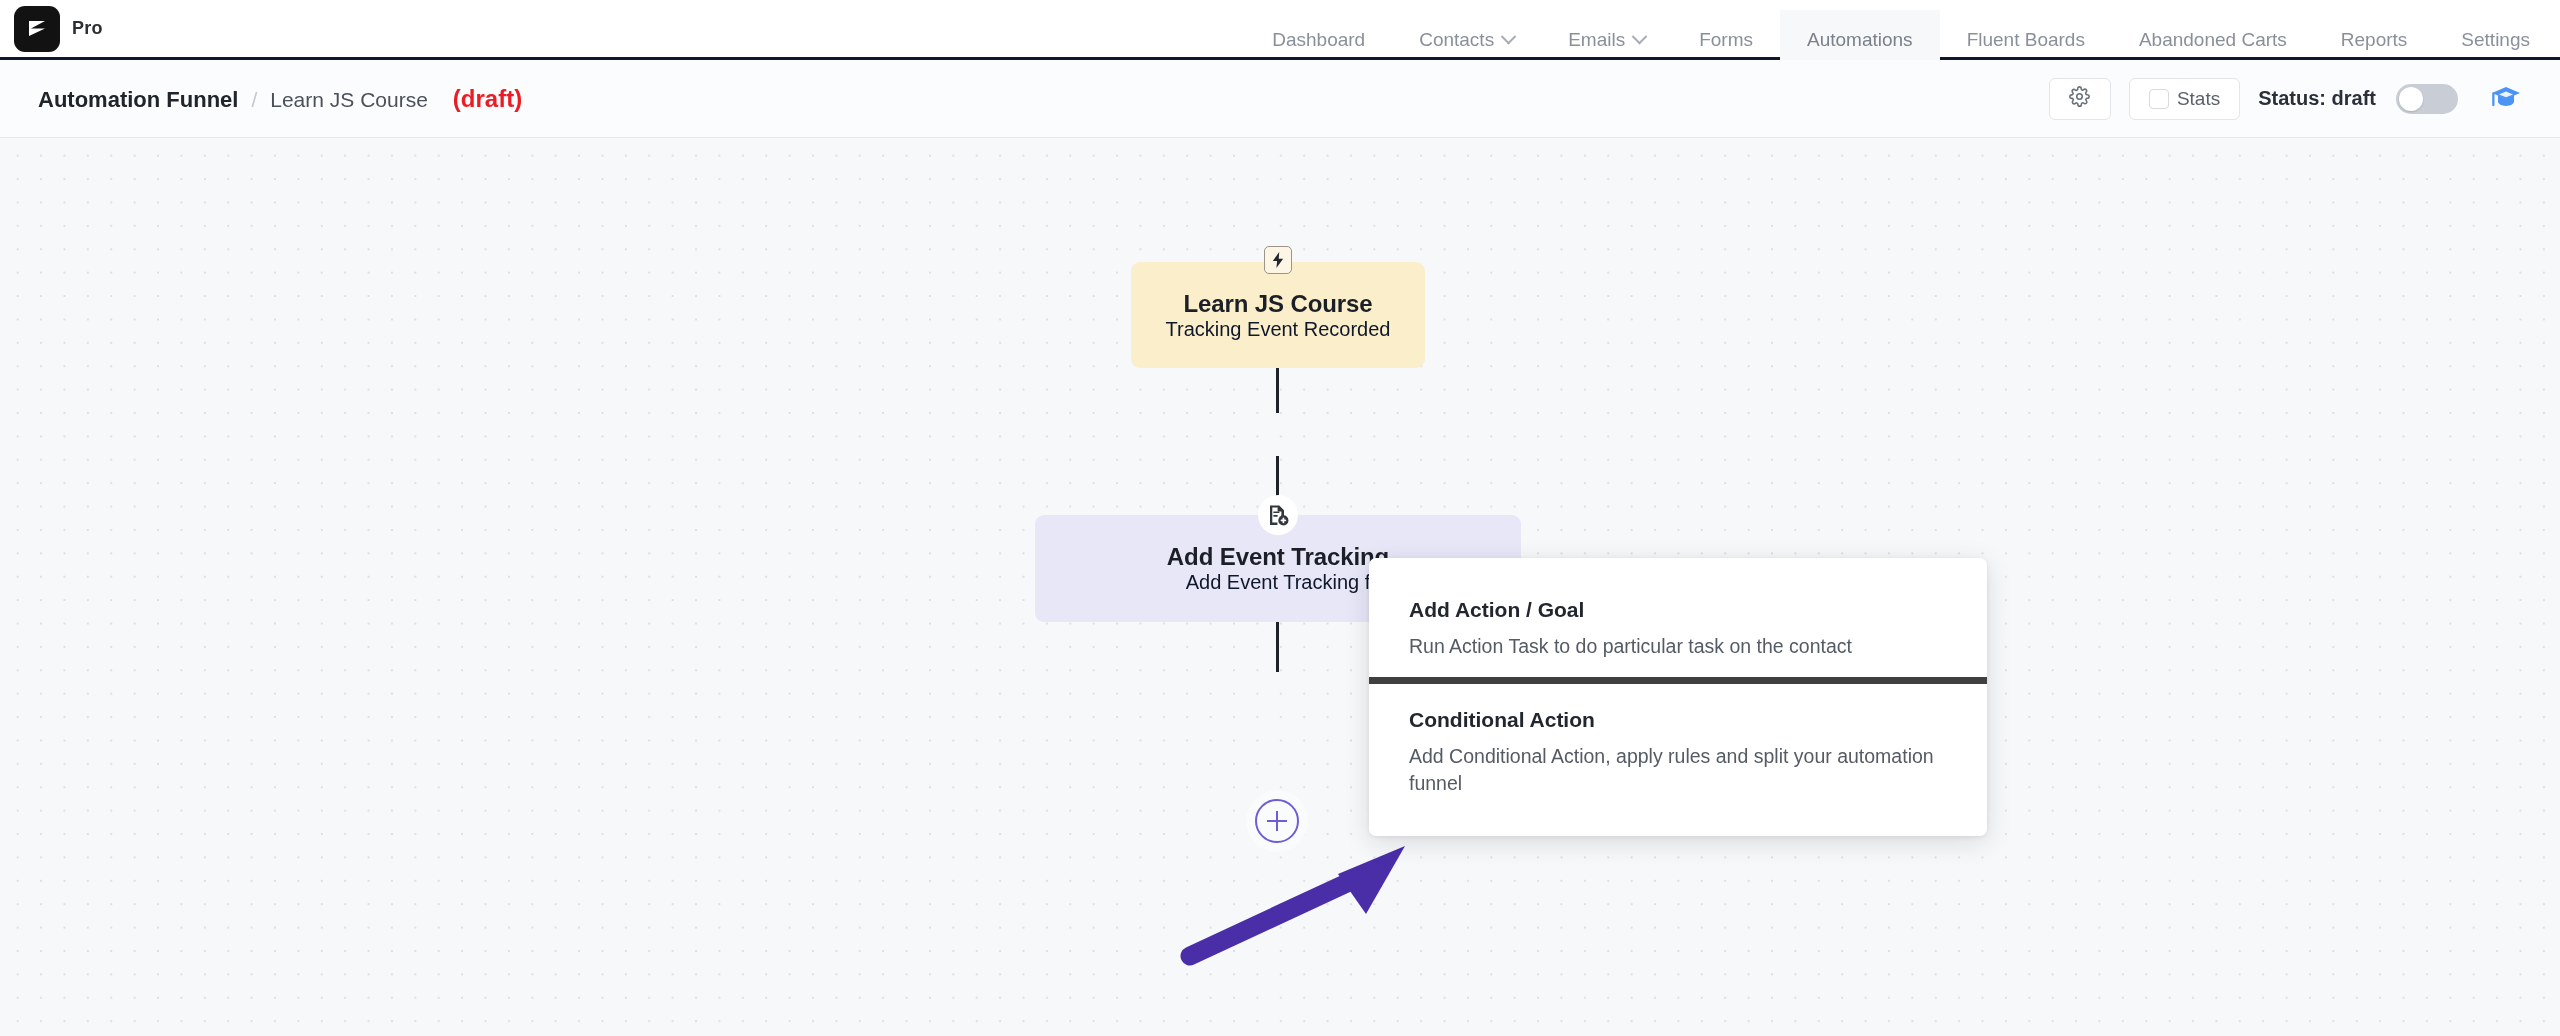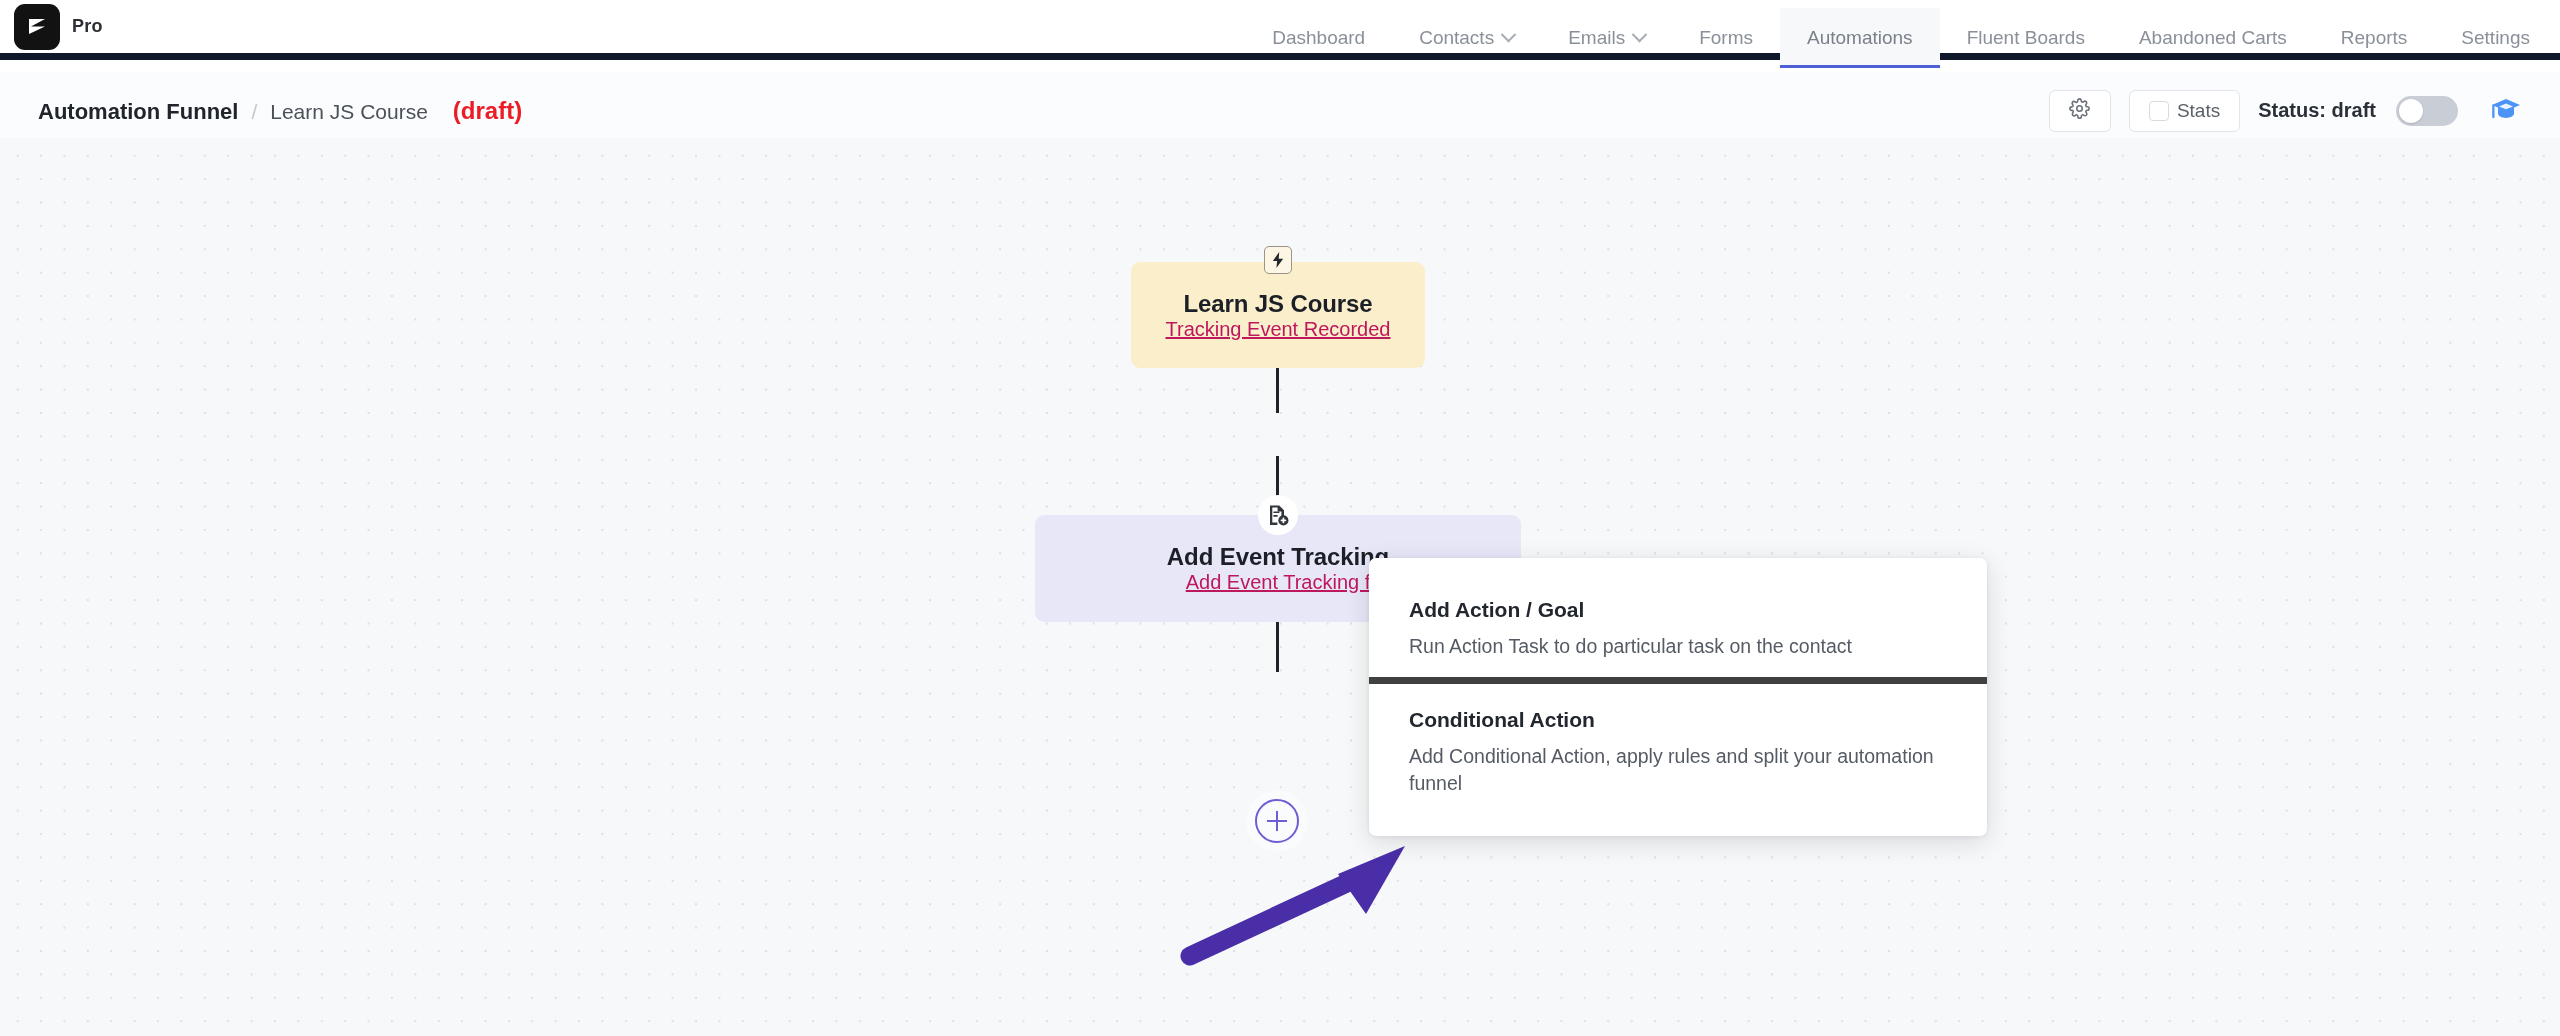--- a/index.html
+++ b/index.html
@@ -8,21 +8,21 @@
     background: #ffffff;
     font-family: "Liberation Sans", sans-serif;
     overflow: hidden;
   }
 
   
   .topnav {
     position: absolute; top: 0; left: 0;
     width: 2560px; height: 60px;
     background: #ffffff;
-    border-bottom: 7px solid #0f172a;
+    border-bottom: 3px solid #0f172a;
     display: flex; align-items: center;
   }
   .brand { display: flex; align-items: center; margin-left: 14px; }
   .brand-logo {
     width: 46px; height: 46px; border-radius: 11px;
     background: #121212;
     display: flex; align-items: center; justify-content: center;
   }
   .brand-pro {
     margin-left: 12px;
@@ -49,21 +49,21 @@
   }
   .nav-item:last-child { padding-right: 30px; }
   .chev {
     display: inline-block; width: 11px; height: 11px;
     border-right: 2px solid #a7adb5; border-bottom: 2px solid #a7adb5;
     transform: rotate(45deg) translate(-2px,-2px);
   }
 
   
   .subheader {
-    position: absolute; top: 72px; left: 0;
+    position: absolute; top: 60px; left: 0;
     width: 2560px; height: 78px;
     background: #fbfcfd;
     border-bottom: 1px solid #e8eaed;
     display: flex; align-items: center;
   }
   .crumbs { display: flex; align-items: baseline; margin-left: 38px; gap: 13px; }
   .crumb-strong { font-size: 22px; font-weight: 700; color: #20242b; }
   .crumb-sep { font-size: 21px; color: #c3c8cf; }
   .crumb-plain { font-size: 21px; color: #4b5159; }
   .crumb-draft { font-size: 24px; font-weight: 700; color: #ec1c24; margin-left: 12px; }
@@ -132,21 +132,21 @@
     display: flex; flex-direction: column;
     align-items: center; justify-content: center;
   }
   .node-trigger { background: #fbeecb; }
   .node-action  { background: #e8e7f8; }
   .node-title {
     font-size: 24px; font-weight: 700; color: #1b1f27;
     white-space: nowrap; letter-spacing: -0.1px;
   }
   .node-sub {
-    font-size: 20px; color: #be185d; margin-top: 0; white-space: nowrap; text-decoration: underline;
+    font-size: 20px; color: #0f172a; margin-top: 0; white-space: nowrap;
   }
   .node-badge {
     position: absolute; top: -16px; left: 50%; transform: translateX(-50%);
     width: 34px; height: 34px; border-radius: 9px;
     background: #fbfcfd;
     display: flex; align-items: center; justify-content: center;
   }
   .node-badge.bolt { border: 1.5px solid #9a9489; background: #fdf6e4; border-radius: 5px; width: 28px; height: 28px;}
   .node-badge.doc { background: #ffffff; border-radius: 50%; width: 40px; height: 40px; top: -20px; }
 

